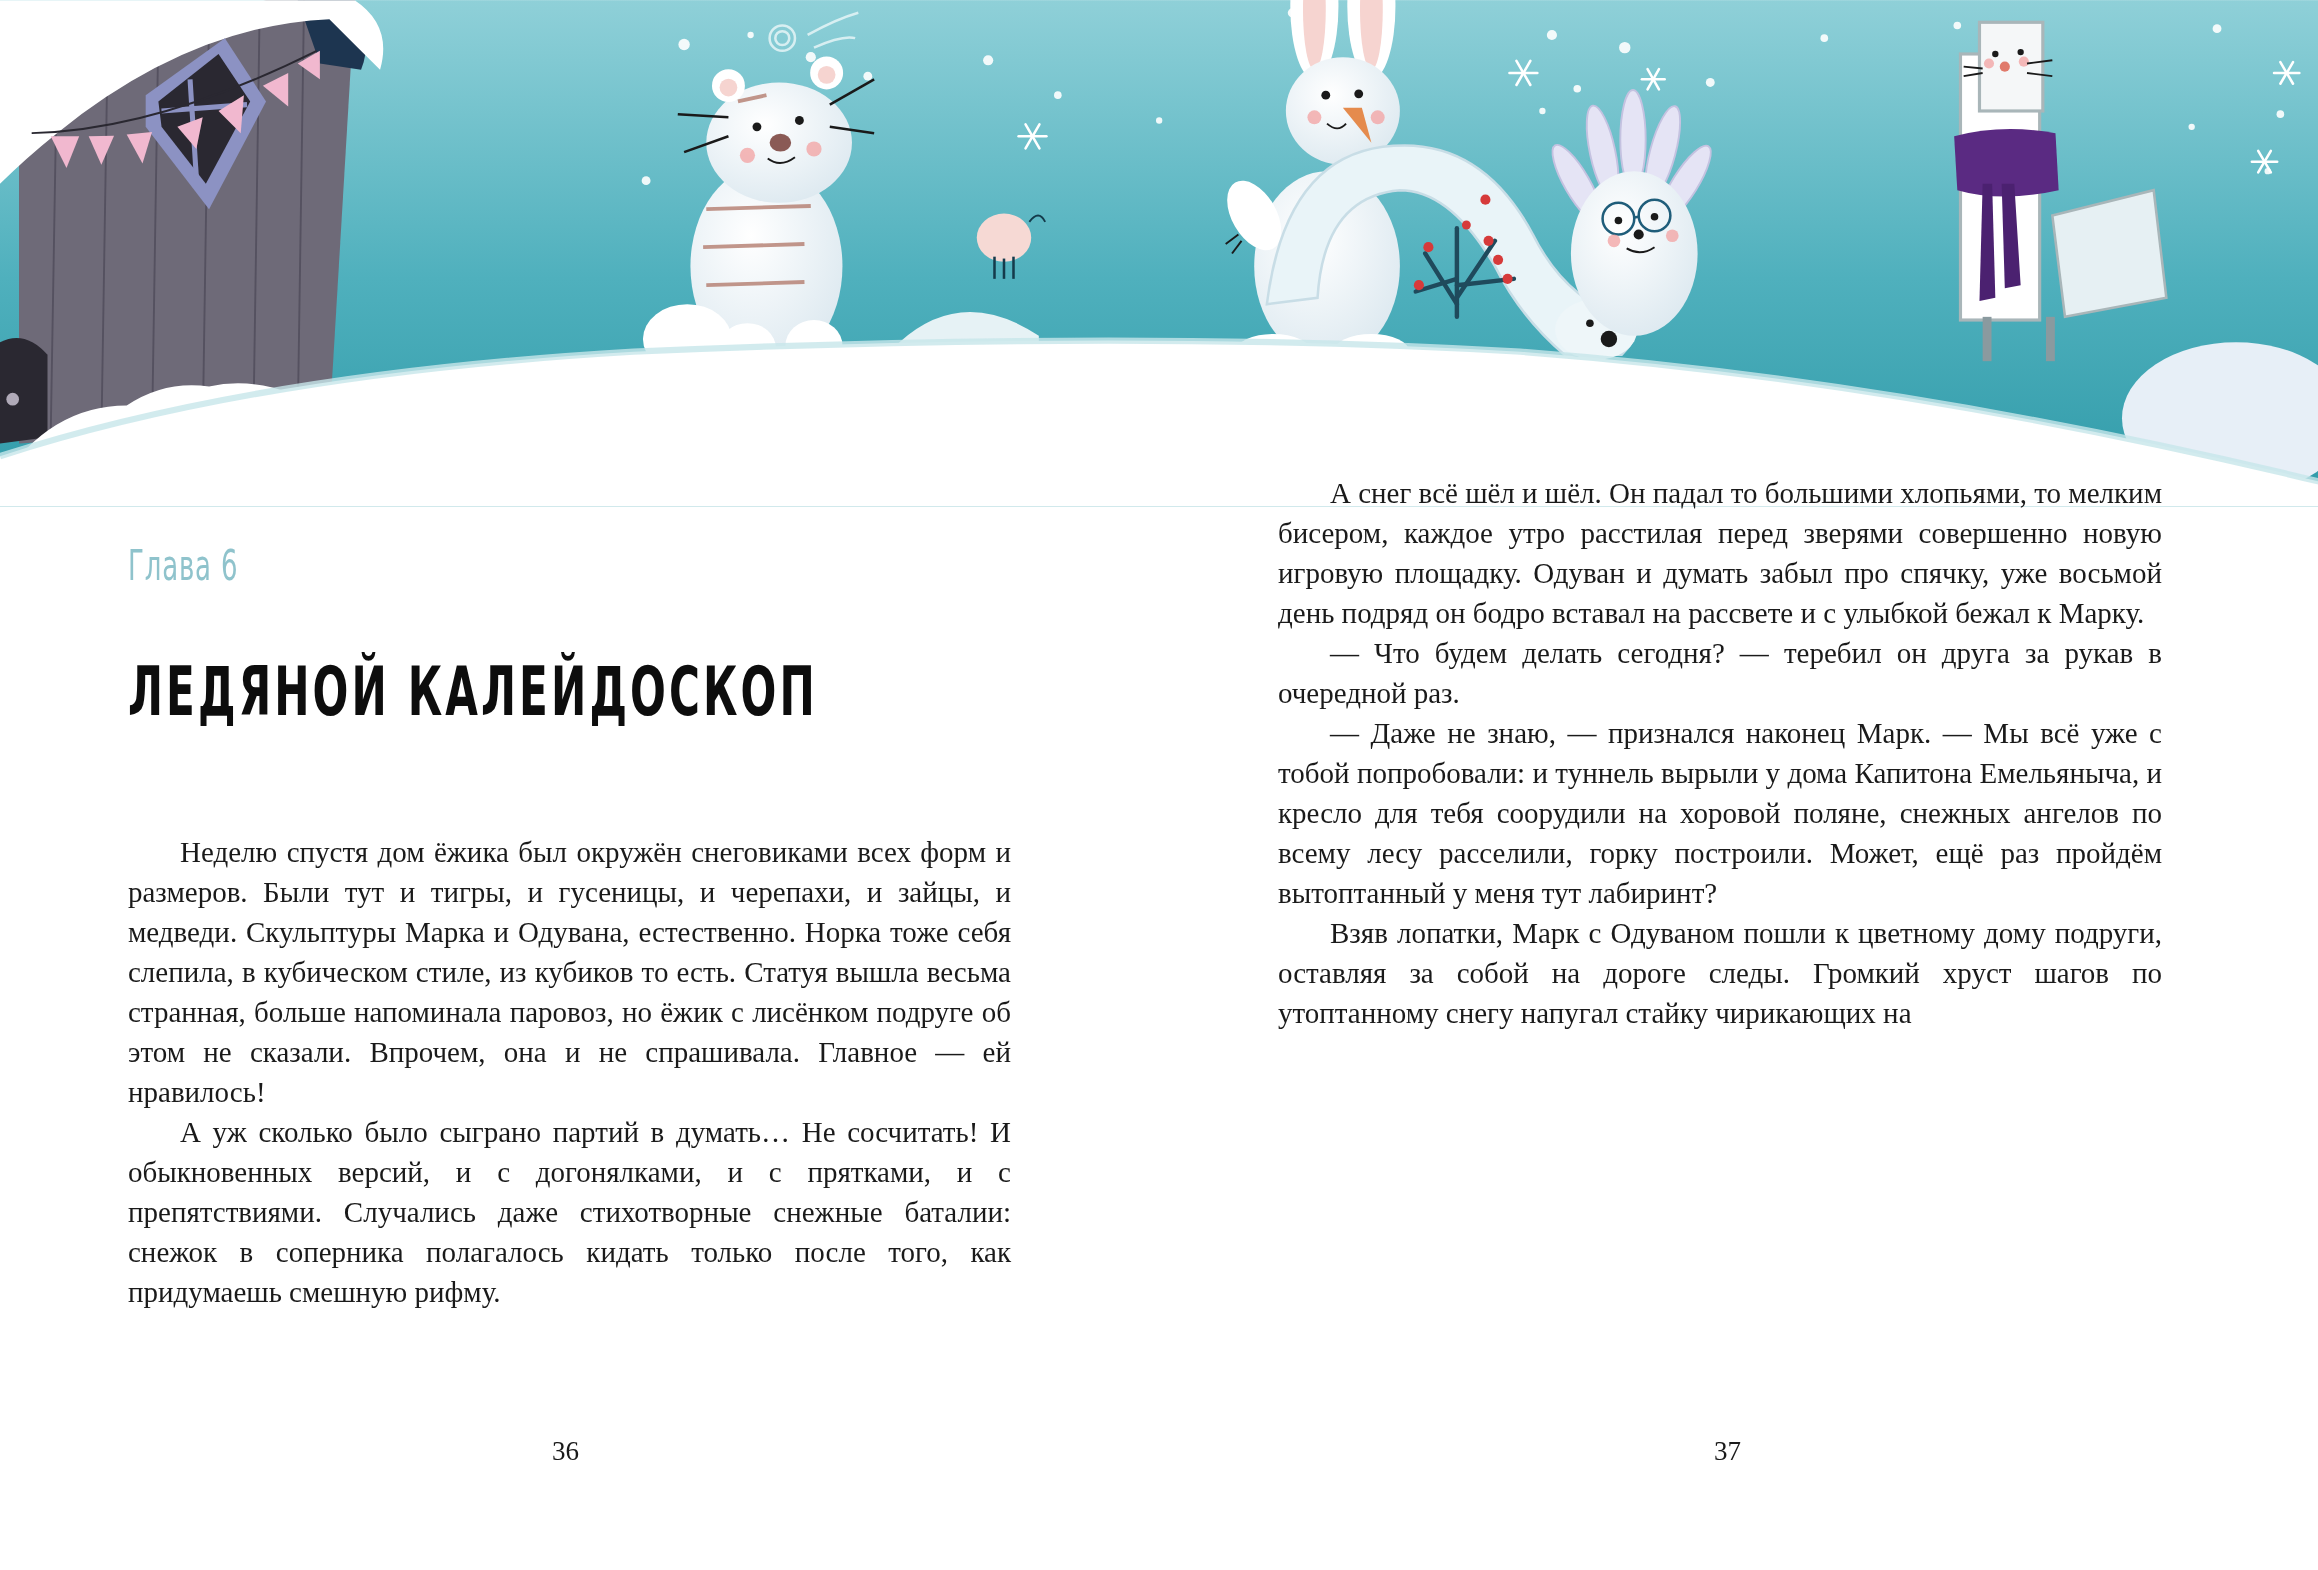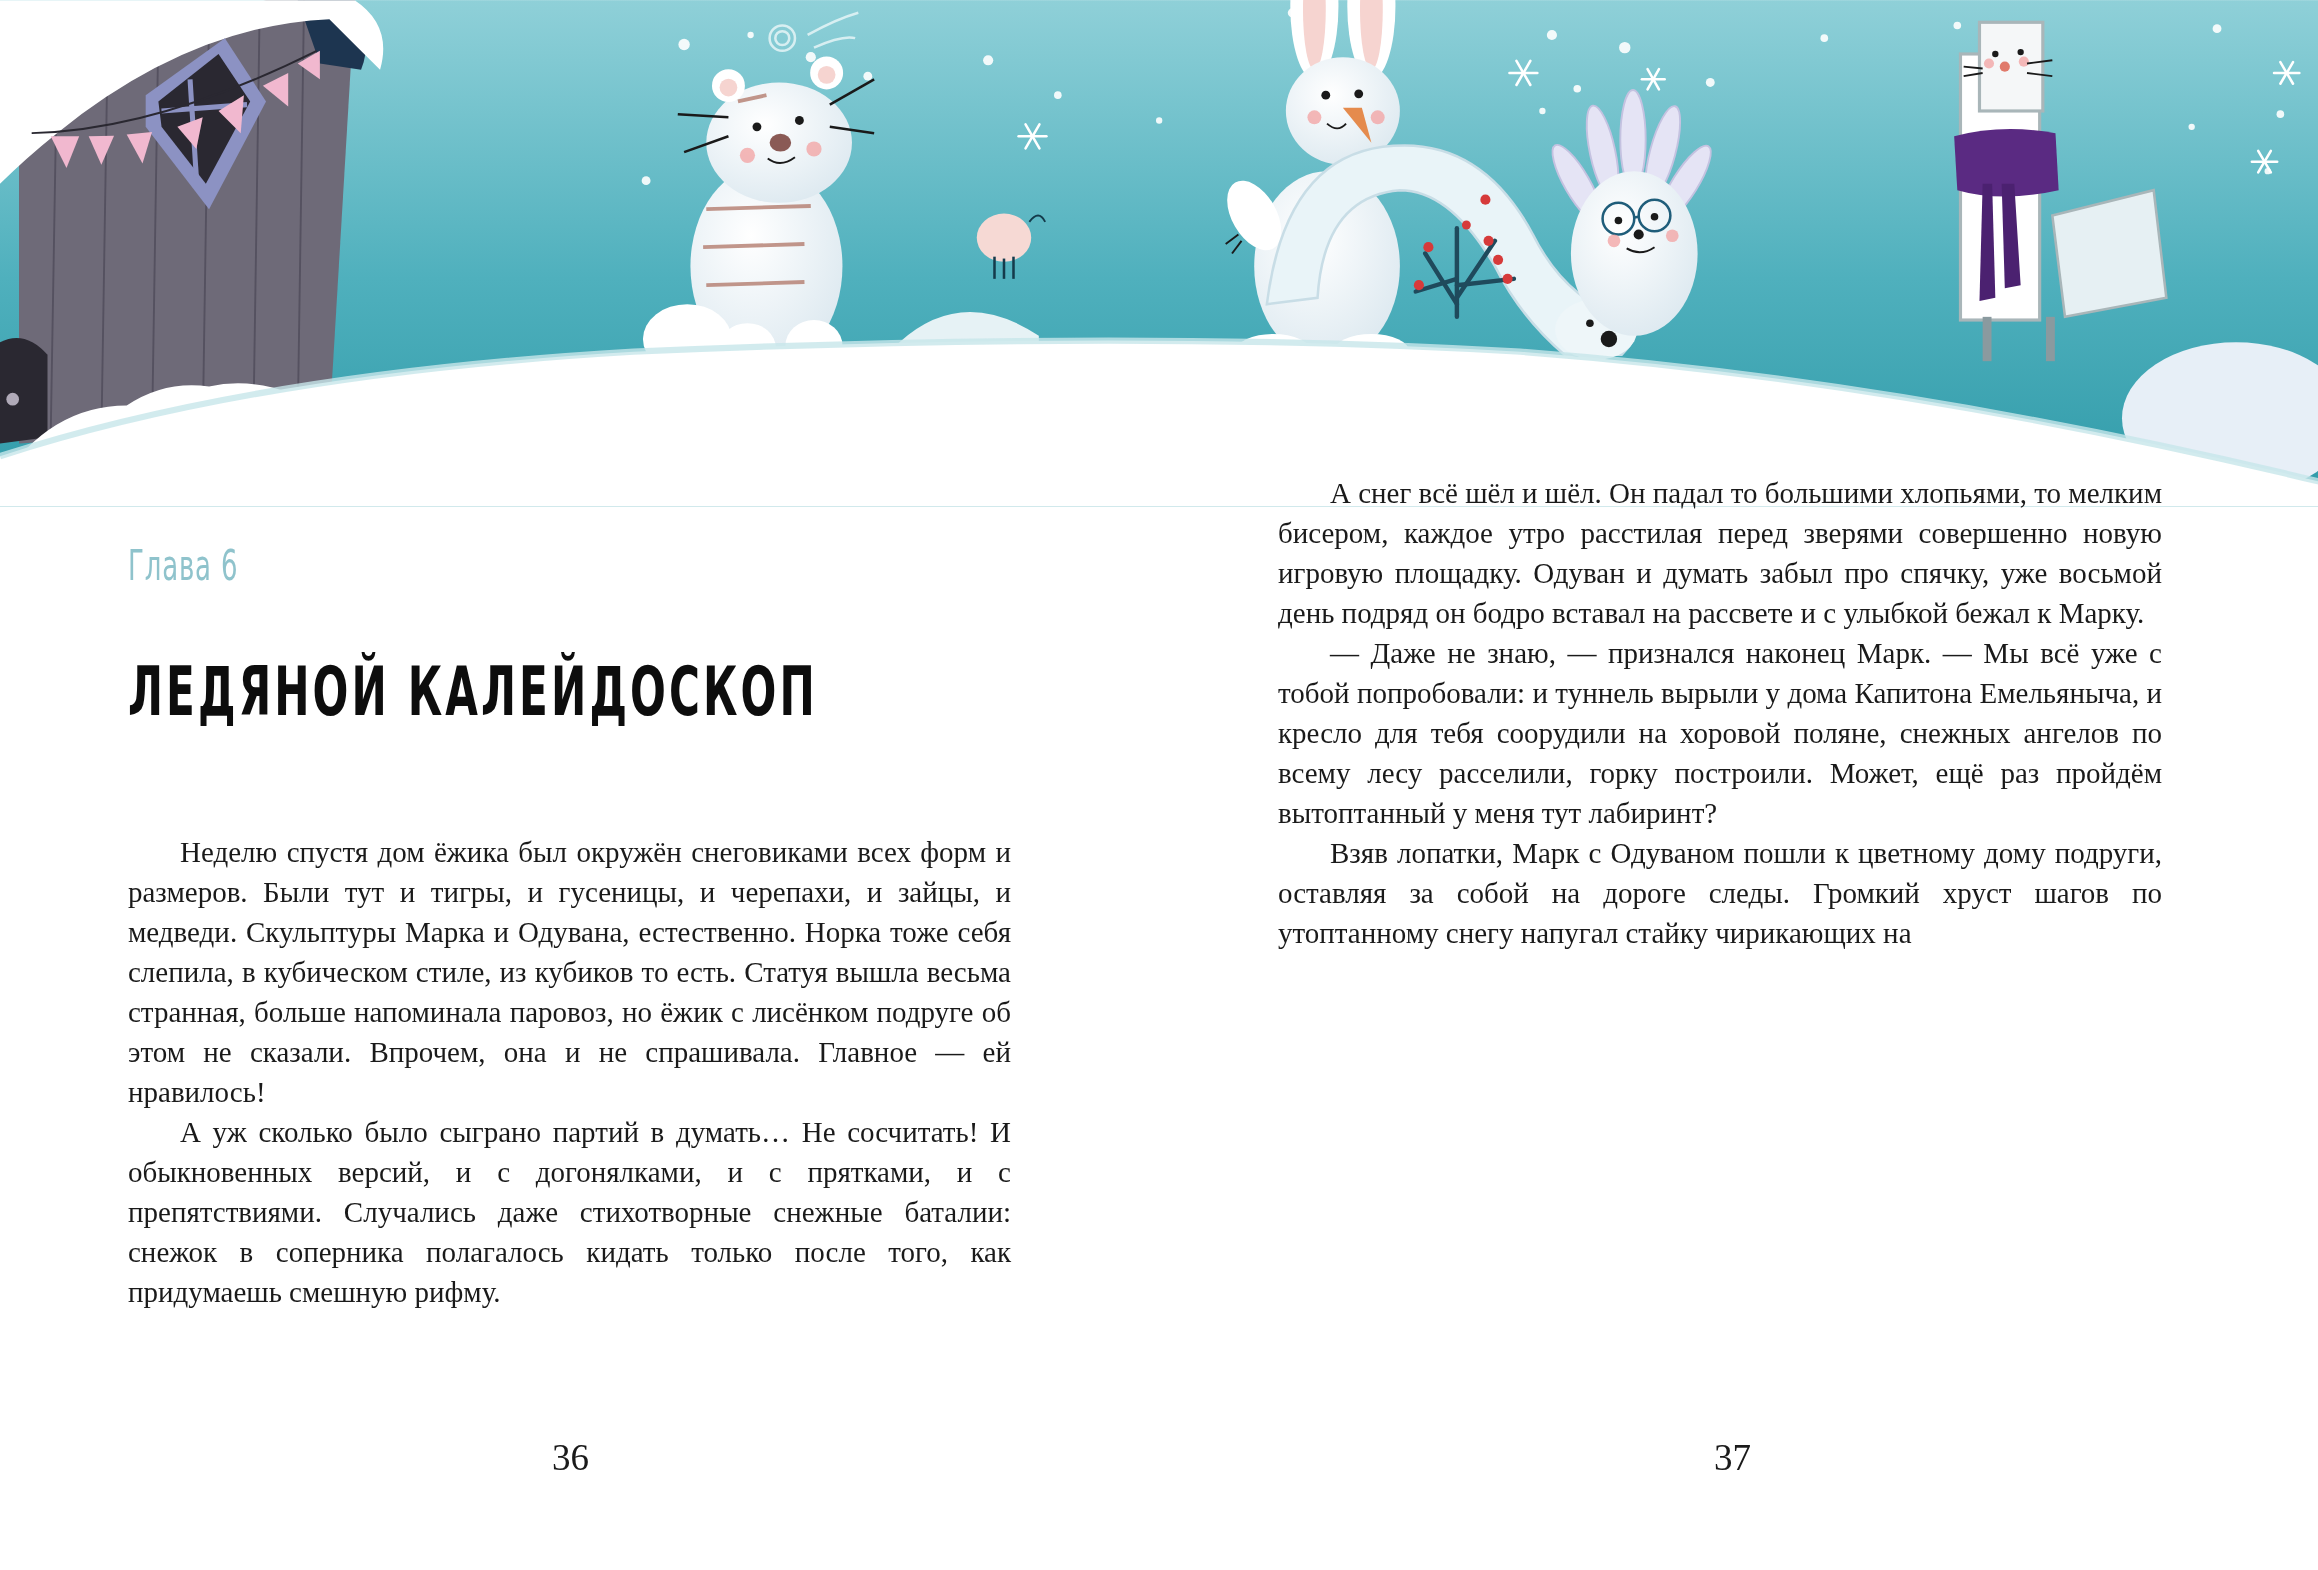--- a/index.html
+++ b/index.html
@@ -24,21 +24,21 @@
     font-family: "DejaVu Sans", sans-serif; font-size: 68px; font-weight: bold;
     color: #0d0d0d; transform: scaleX(0.62); transform-origin: left top; letter-spacing: 5px;
     white-space: nowrap;
   }
 
   .body-text { position: absolute; font-size: 29px; line-height: 40px; text-align: justify; }
   .body-text p { margin: 0; text-indent: 52px; }
   .left-text { left: 128px; top: 832px; width: 883px; }
   .right-text { left: 149px; top: 473px; width: 884px; }
 
-  .page-number { position: absolute; top: 1436px; font-size: 37px; }
+  .page-number { position: absolute; top: 1436px; font-size: 27px; }
   .pn-left { left: 552px; }
 </style>
 </head>
 <body>
 
 <div class="illustration">
   <svg width="2319" height="507" viewBox="0 0 3661 800" xmlns="http://www.w3.org/2000/svg">
     <defs>
       <linearGradient id="skyGrad" x1="0" y1="0" x2="0" y2="1">
         <stop offset="0" stop-color="#8fd0d8"></stop>
@@ -307,19 +307,20 @@
     <p>Неделю спустя дом ёжика был окружён снеговиками всех форм и размеров. Были тут и тигры, и гусеницы, и черепахи, и зайцы, и медведи. Скульптуры Марка и Одувана, естественно. Норка тоже себя слепила, в кубическом стиле, из кубиков то есть. Статуя вышла весьма странная, больше напоминала паровоз, но ёжик с лисёнком подруге об этом не сказали. Впрочем, она и не спрашивала. Главное — ей нравилось!</p>
     <p>А уж сколько было сыграно партий в думать… Не сосчитать! И обыкновенных версий, и с догонялками, и с прятками, и с препятствиями. Случались даже стихотворные снежные баталии: снежок в соперника полагалось кидать только после того, как придумаешь смешную рифму.</p>
   </div>
 
   <div class="page-number pn-left">36</div>
 </div>
 
 <div class="page page-right">
   <div class="body-text right-text">
     <p>А снег всё шёл и шёл. Он падал то большими хлопьями, то мелким бисером, каждое утро расстилая перед зверями совершенно новую игровую площадку. Одуван и думать забыл про спячку, уже восьмой день подряд он бодро вставал на рассвете и с улыбкой бежал к Марку.</p>
+    <p>— Что будем делать сегодня? — теребил он друга за рукав в очередной раз.</p>
     <p>— Даже не знаю, — признался наконец Марк. — Мы всё уже с тобой попробовали: и туннель вырыли у дома Капитона Емельяныча, и кресло для тебя соорудили на хоровой поляне, снежных ангелов по всему лесу расселили, горку построили. Может, ещё раз пройдём вытоптанный у меня тут лабиринт?</p>
     <p>Взяв лопатки, Марк с Одуваном пошли к цветному дому подруги, оставляя за собой на дороге следы. Громкий хруст шагов по утоптанному снегу напугал стайку чирикающих на</p>
   </div>
 
   <div class="page-number" style="left:585px;">37</div>
 </div>
 
 
 </body></html>

